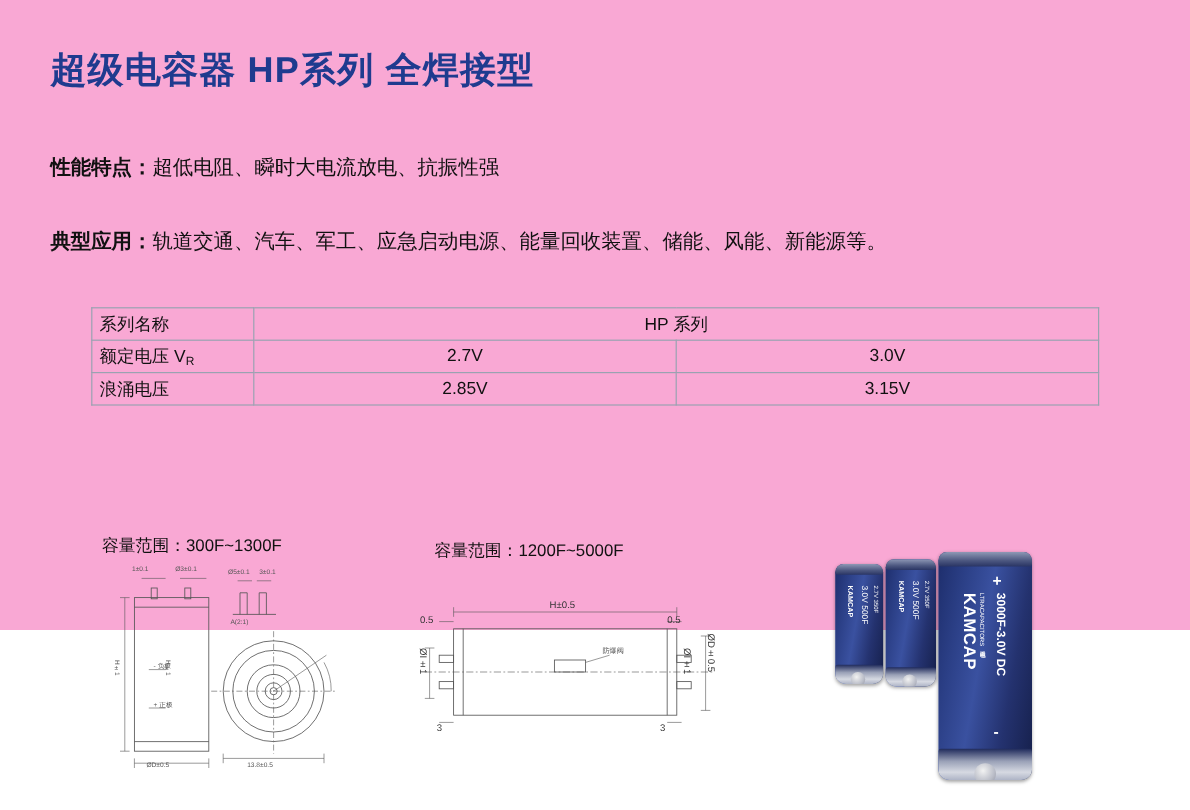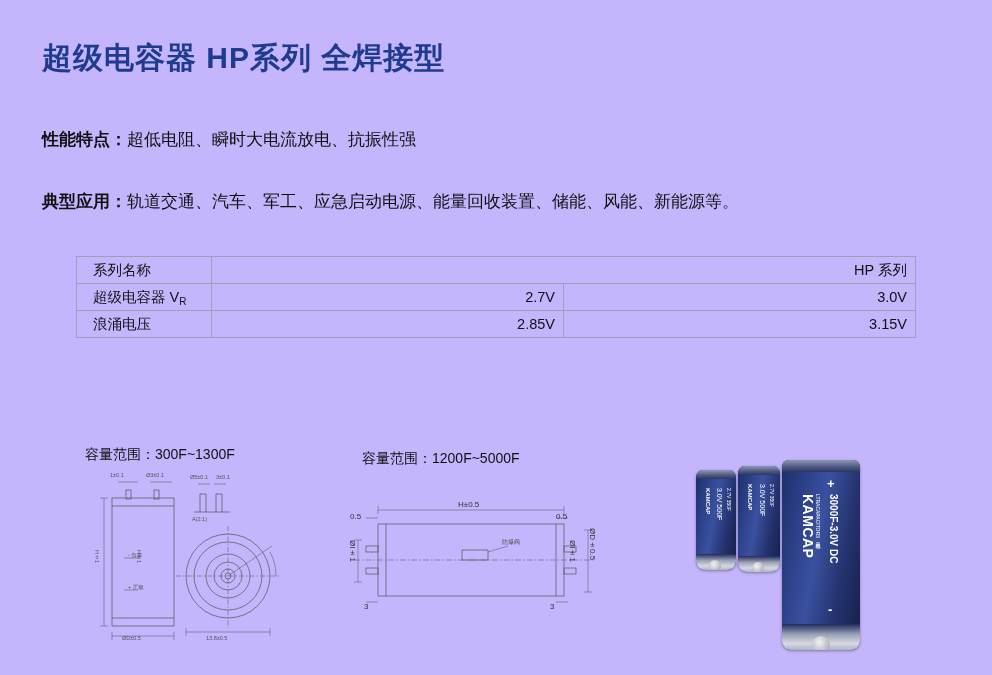--- a/index.html
+++ b/index.html
@@ -6,22 +6,22 @@
   html, body {
     margin: 0; padding: 0;
     width: 992px; height: 675px;
     background: #ffffff;
     font-family: "Liberation Sans", sans-serif;
     color: #1a1a1a;
     overflow: hidden;
   }
   .page {
     position: relative;
-    width: 992px; height: 675px;
-    background: #c4b5fd;
+    width: 992px; height: 525px;
+    background: #f9a8d4;
   }
   .title {
     position: absolute;
     left: 42px; top: 38px;
     font-size: 30px;
     font-weight: bold;
     color: #1f3b8f;
     letter-spacing: 1px;
     white-space: nowrap;
   }
@@ -46,24 +46,24 @@
     color: #111;
   }
   .spec-table td {
     border: 1px solid #9aa2b1;
     height: 27px;
     padding: 1px 8px;
   }
   .spec-table td.label {
     width: 135px;
     text-align: left;
-    padding-left: 16px;
+    padding-left: 6px;
   }
   .spec-table td.val {
-    text-align: right;
+    text-align: center;
   }
   .spec-table sub {
     font-size: 10px;
     vertical-align: bottom;
   }
 
   
   .caption {
     position: absolute;
     font-size: 14px;
@@ -152,21 +152,21 @@
     <span class="lbl">性能特点：</span><span>超低电阻、瞬时大电流放电、抗振性强</span>
   </div>
 
   <table class="spec-table">
     <tbody>
         <tr>
       <td class="label">系列名称</td>
       <td class="val" colspan="2">HP 系列</td>
     </tr>
     <tr>
-      <td class="label"><span>超级电容器 V</span><sub>R</sub></td>
+      <td class="label"><span>额定电压 V</span><sub>R</sub></td>
       <td class="val">2.7V</td>
       <td class="val">3.0V</td>
     </tr>
     <tr>
       <td class="label">浪涌电压</td>
       <td class="val">2.85V</td>
       <td class="val">3.15V</td>
     </tr>
   </tbody>
     </table>

